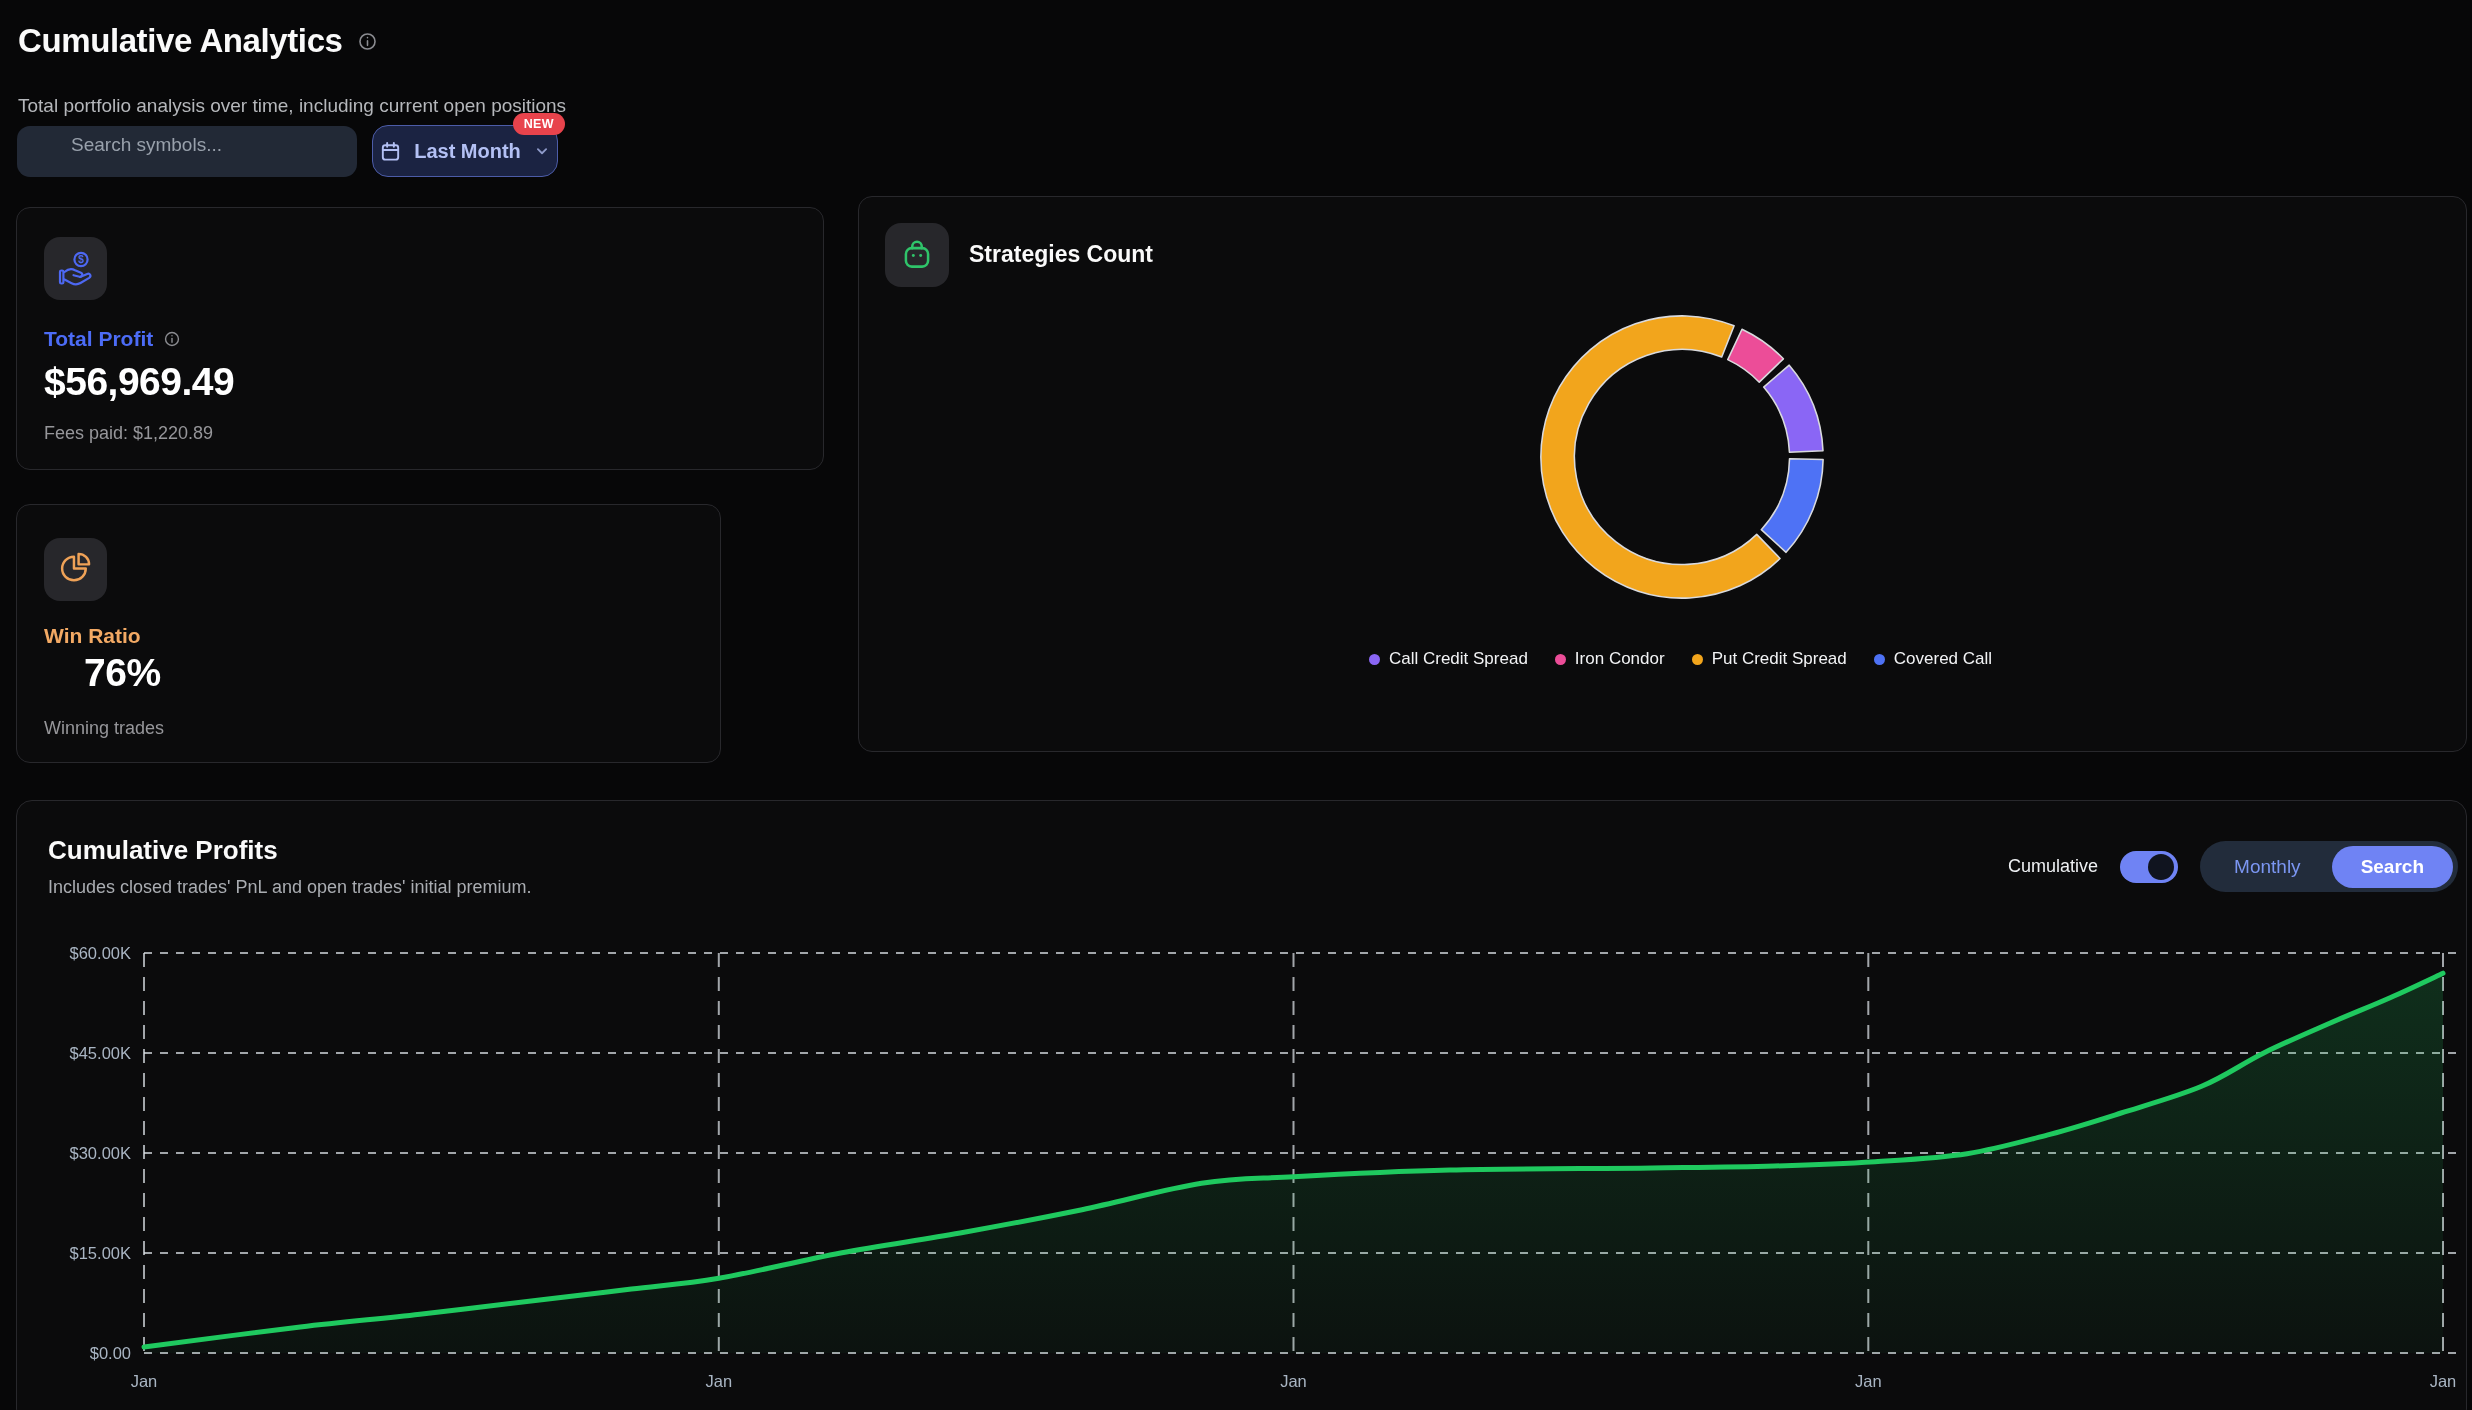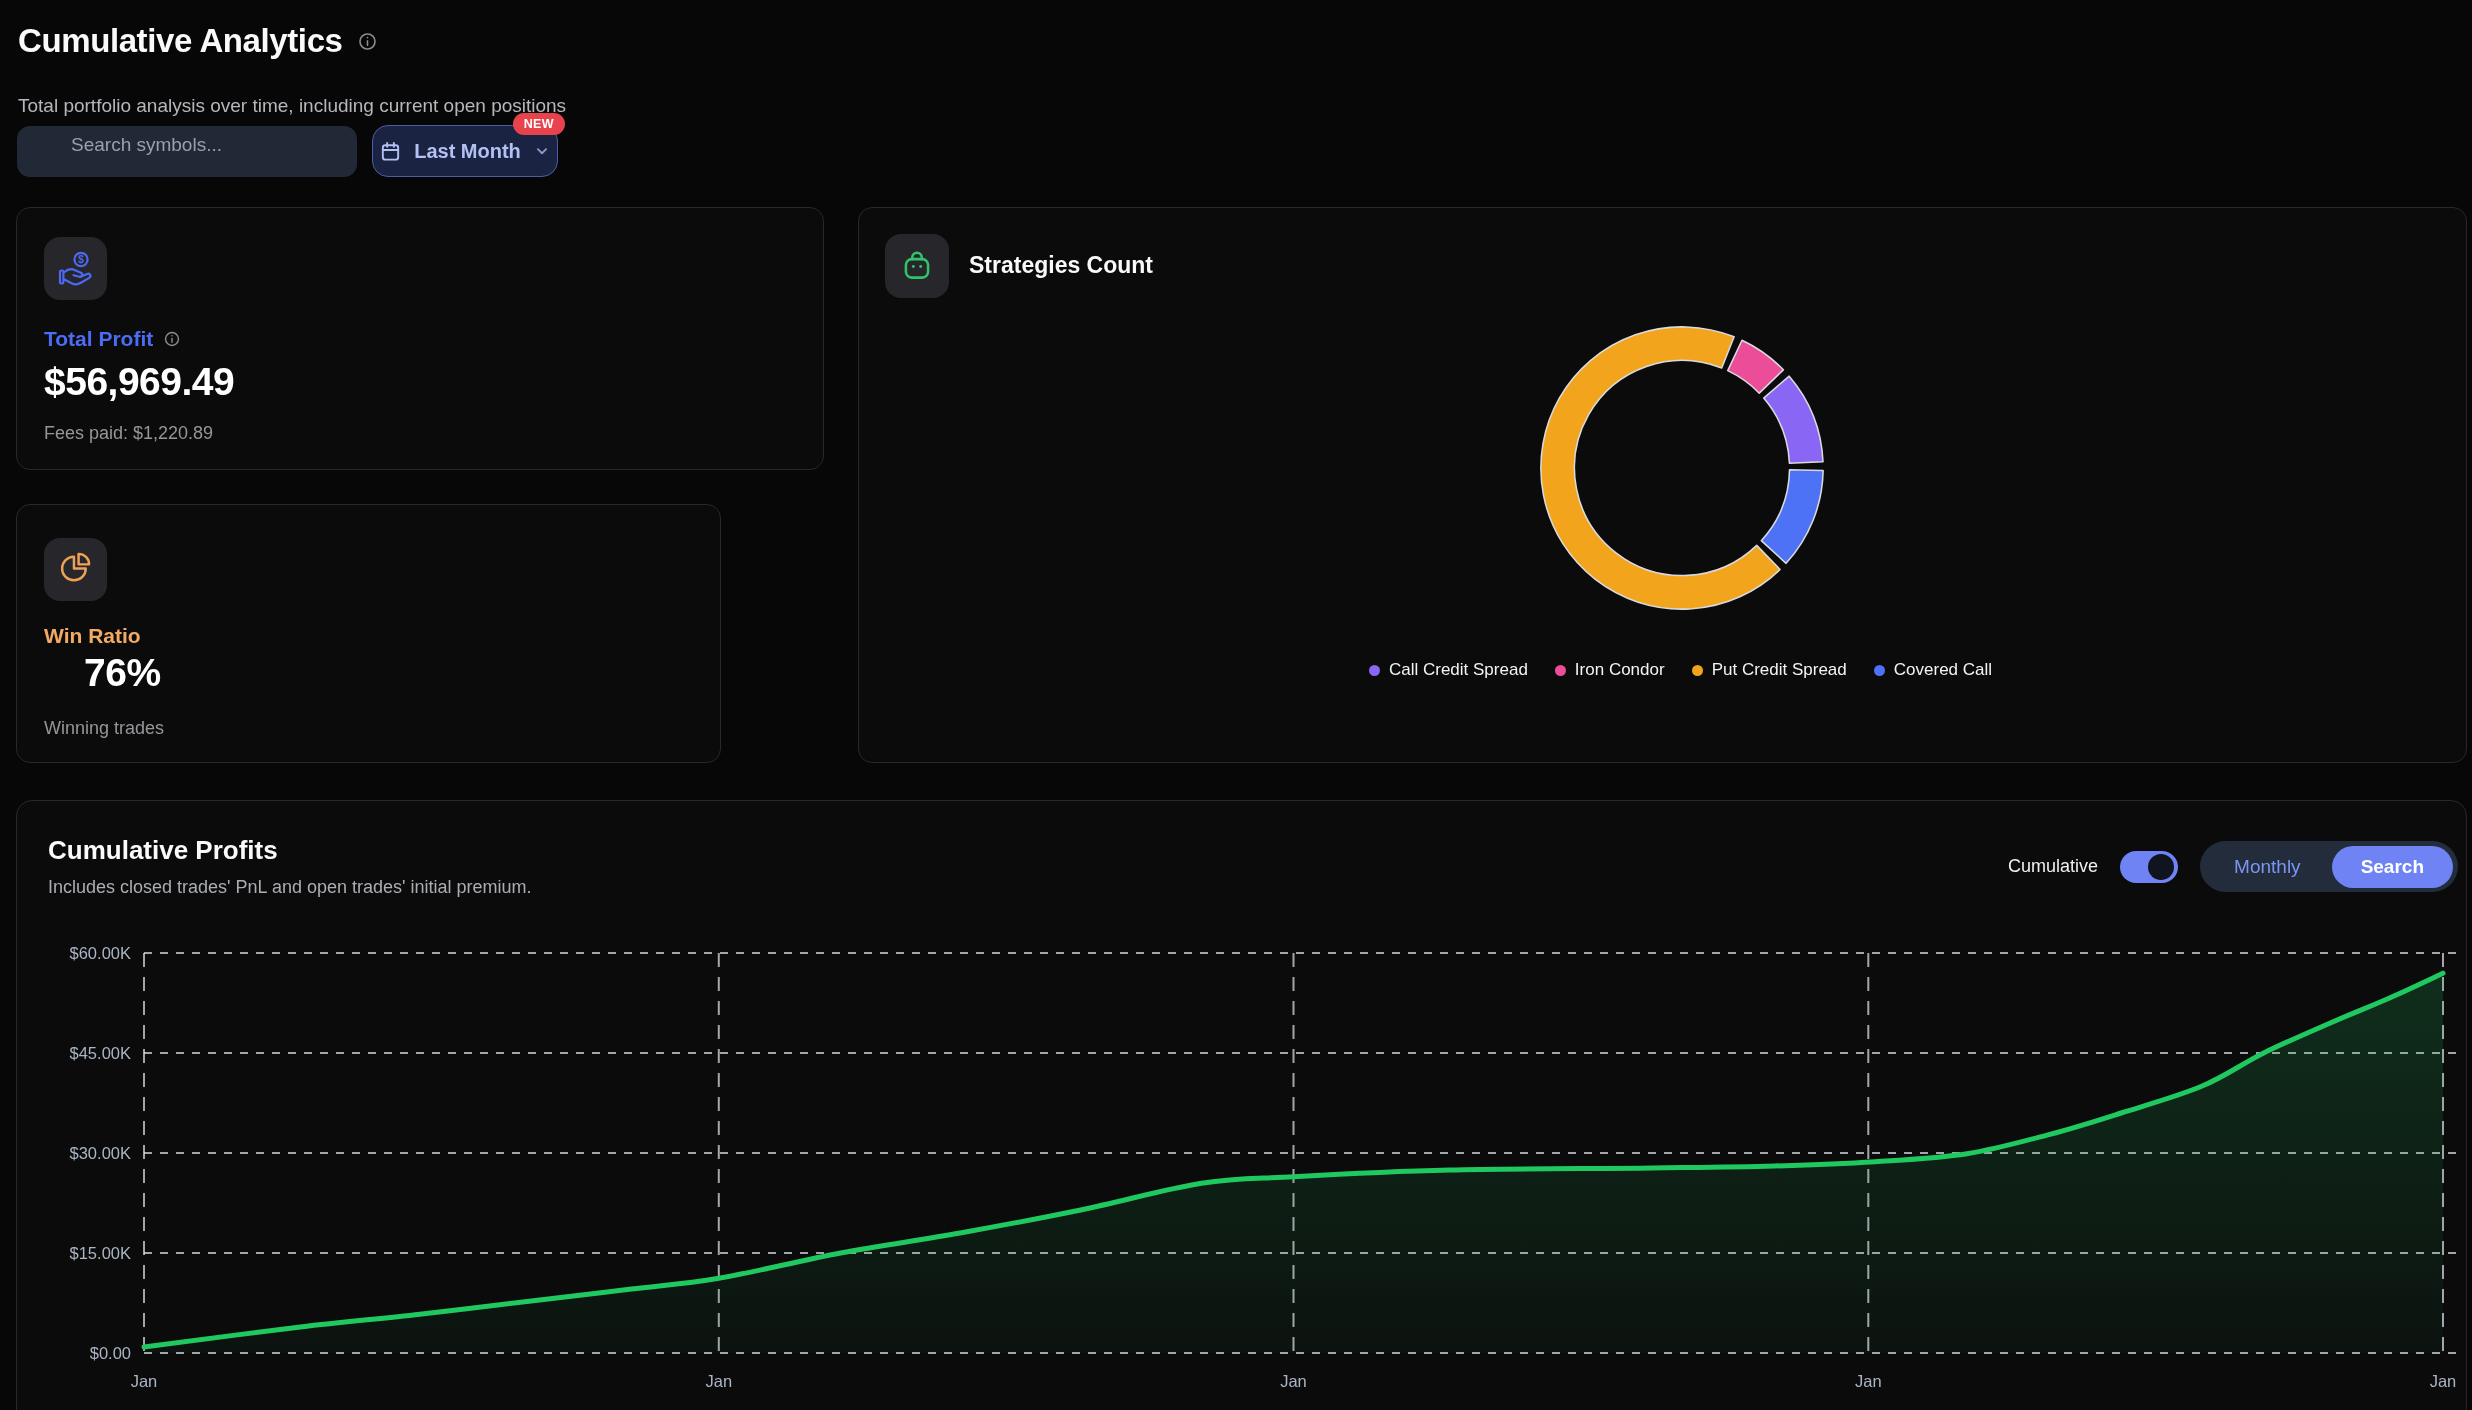--- a/index.html
+++ b/index.html
@@ -26,21 +26,21 @@
     display:flex; align-items:center; justify-content:center; gap:12px;
     color:#b3c0f4; font-size:20px; font-weight:600; font-family:inherit; cursor:pointer; }
   .chevron { color:#8e9ac9; }
   .new-badge { position:absolute; top:-13px; right:-8px; background:#e8434c; color:#fff;
     font-size:12.5px; font-weight:700; letter-spacing:.4px; padding:4px 11px; border-radius:999px; }
 
   
   .card { position:absolute; background:#0b0b0c; border:1px solid #28282c; border-radius:14px; }
   #card-total { left:16px; top:207px; width:808px; height:263px; }
   #card-win   { left:16px; top:504px; width:705px; height:259px; }
-  #card-strategies { left:858px; top:207px; width:1609px; height:556px; }
+  #card-strategies { left:858px; top:196px; width:1609px; height:556px; }
   #panel-cumulative { left:16px; top:800px; width:2451px; height:625px; border-radius:16px; }
 
   .icon-tile { position:absolute; width:63px; height:63px; border-radius:16px; background:#27272b;
     display:flex; align-items:center; justify-content:center; }
   .card-label { position:absolute; left:27px; top:119px; font-size:21px; font-weight:700;
     display:flex; align-items:center; gap:10px; }
   .card-value { position:absolute; left:27px; top:152px; font-size:39px; font-weight:700;
     color:#fff; letter-spacing:-0.5px; }
   .card-foot { position:absolute; left:27px; font-size:18px; color:#96969a; }
 

